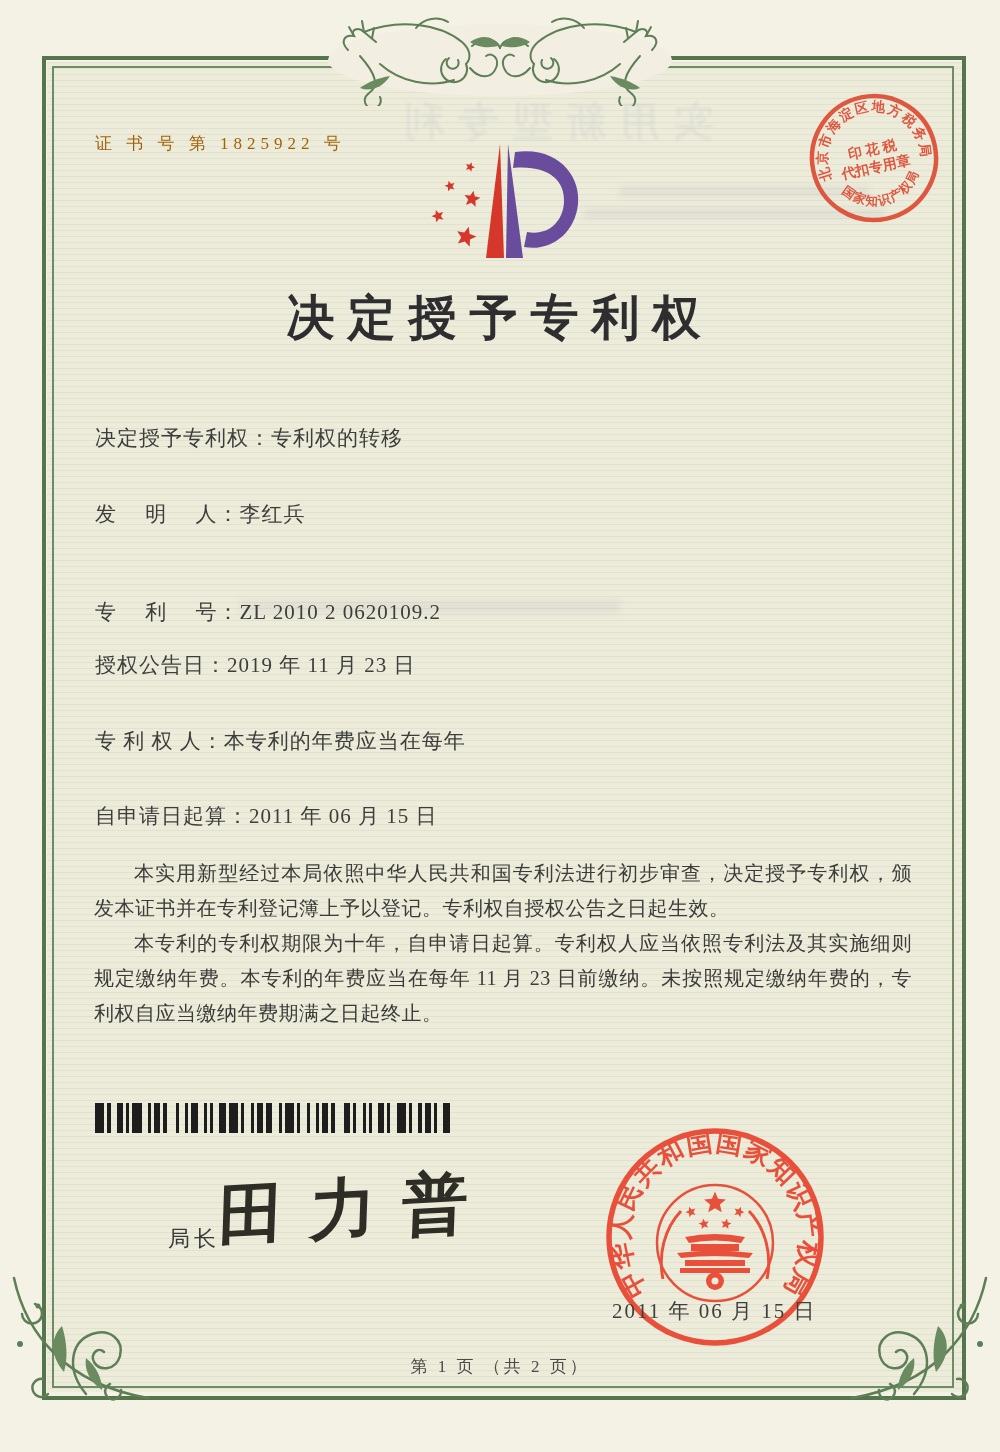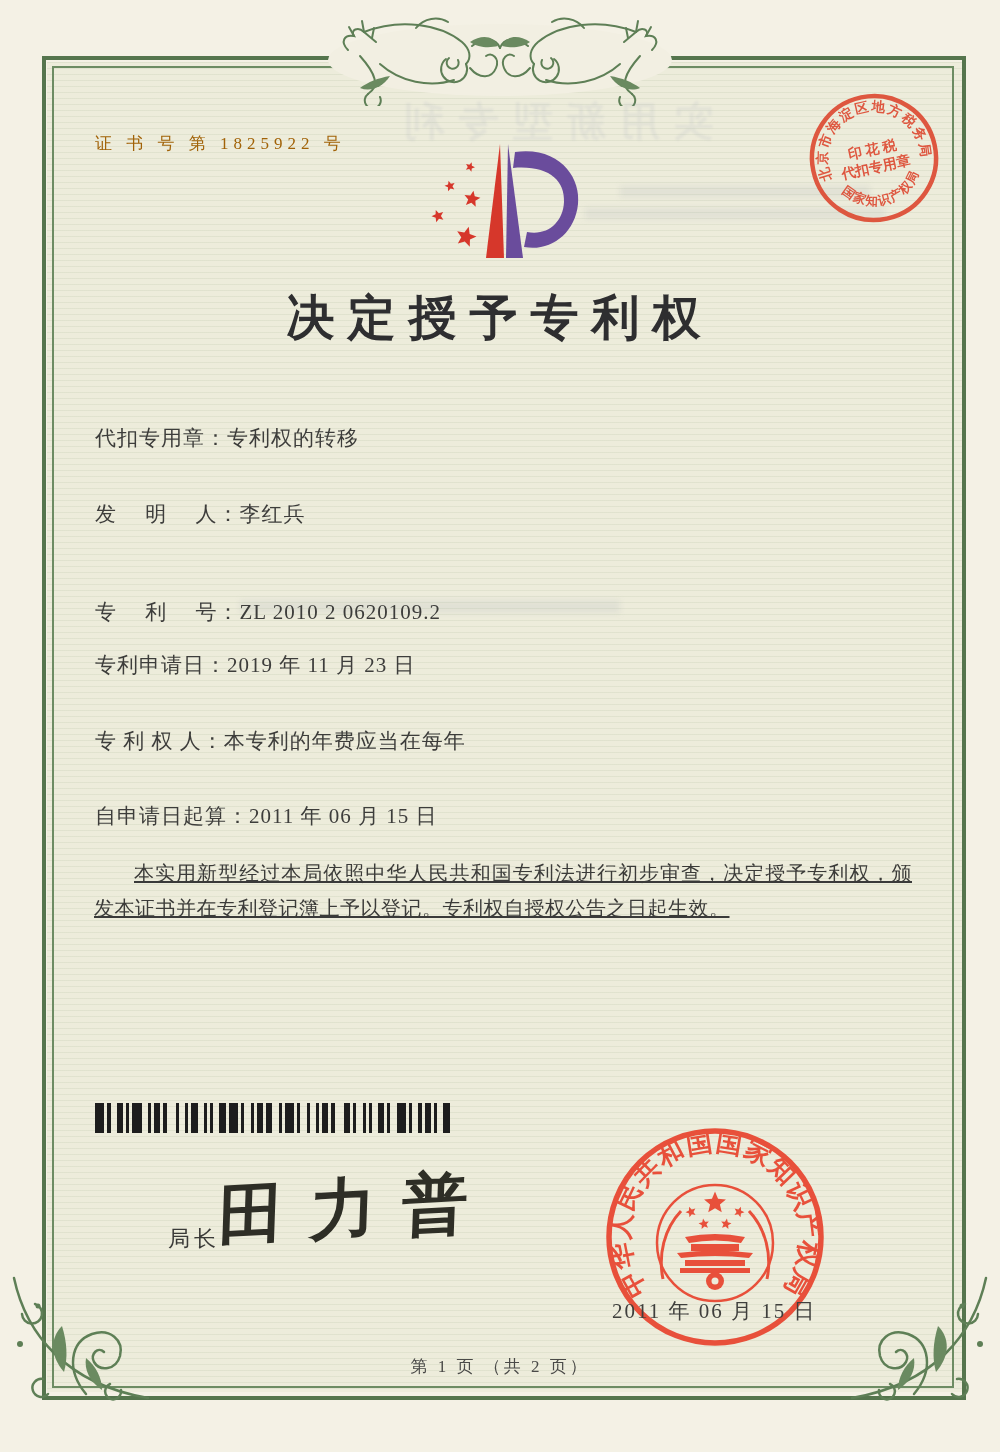--- a/index.html
+++ b/index.html
@@ -30,21 +30,21 @@
     left:95px;top:132px;font-size:17px;letter-spacing:5px;color:#a16207;z-index:5;
   }
   .title{
     left:0;right:0;top:286px;text-align:center;
     font-size:48px;font-weight:bold;letter-spacing:13px;color:#2e2e30;z-index:5;
   }
   .field{left:95px;font-size:21px;color:#3d3d3b;z-index:5;letter-spacing:1px;}
   .field .lab{color:#3d3d3b;}
   .field .val{color:#3d3d3b;}
   .paras{
-    left:94px;top:856px;width:818px;z-index:5;text-decoration:underline;
+    left:94px;top:856px;width:818px;z-index:5;
   }
   .paras p{
     margin:0;text-indent:2em;text-align:justify;
     font-size:20px;line-height:35px;color:#3b3b39;letter-spacing:0.5px;
   }
   .barcode{
     left:95px;top:1103px;width:358px;height:30px;display:flex;z-index:5;
   }
   .barcode span{height:100%;}
   .sig-title{left:168px;top:1224px;font-size:22px;letter-spacing:4px;color:#3a3a38;z-index:5;}
@@ -155,40 +155,41 @@
   <text x="0" y="-4" text-anchor="middle" font-size="14" font-weight="bold" fill="#dd4b33">印 花 税</text>
   <text x="0" y="14" text-anchor="middle" font-size="14" font-weight="bold" fill="#dd4b33">代扣专用章</text>
   <text font-size="12.5" fill="#dd4b33" font-weight="bold" letter-spacing="1">
     <textPath href="#taxbot" xlink:href="#taxbot" startOffset="2">国家知识产权局</textPath>
   </text>
 </svg>
 
 <div class="abs title">决定授予专利权</div>
 
 <div class="abs field" style="top:424px">
-  <span class="lab">代扣专用章：</span><span class="val">专利权的转移</span>
+  <span class="lab">决定授予专利权：</span><span class="val">专利权的转移</span>
 </div>
 <div class="abs field" style="top:500px">
   <span class="lab">发　 明　 人：</span><span class="val">李红兵</span>
 </div>
 <div class="abs field" style="top:598px">
   <span class="lab">专　 利　 号：</span><span class="val">ZL 2010 2 0620109.2</span>
 </div>
 <div class="abs field" style="top:651px">
-  <span class="lab">专利申请日：</span><span class="val">2019 年 11 月 23 日</span>
+  <span class="lab">授权公告日：</span><span class="val">2019 年 11 月 23 日</span>
 </div>
 <div class="abs field" style="top:727px">
   <span class="lab">专 利 权 人：</span><span class="val">本专利的年费应当在每年</span>
 </div>
 <div class="abs field" style="top:802px">
   <span class="lab">自申请日起算：</span><span class="val">2011 年 06 月 15 日</span>
 </div>
 
 <div class="abs paras">
   <p>本实用新型经过本局依照中华人民共和国专利法进行初步审查，决定授予专利权，颁发本证书并在专利登记簿上予以登记。专利权自授权公告之日起生效。</p>
+  <p>本专利的专利权期限为十年，自申请日起算。专利权人应当依照专利法及其实施细则规定缴纳年费。本专利的年费应当在每年 11 月 23 日前缴纳。未按照规定缴纳年费的，专利权自应当缴纳年费期满之日起终止。</p>
 </div>
 
 <div class="abs barcode" id="barcode">
     <span style="flex: 3 1 0%; background: rgb(29, 29, 29);"></span>
     <span style="flex: 1 1 0%;"></span>
     <span style="flex: 1 1 0%; background: rgb(29, 29, 29);"></span>
     <span style="flex: 2 1 0%;"></span>
     <span style="flex: 2 1 0%; background: rgb(29, 29, 29);"></span>
     <span style="flex: 1 1 0%;"></span>
     <span style="flex: 1 1 0%; background: rgb(29, 29, 29);"></span>

